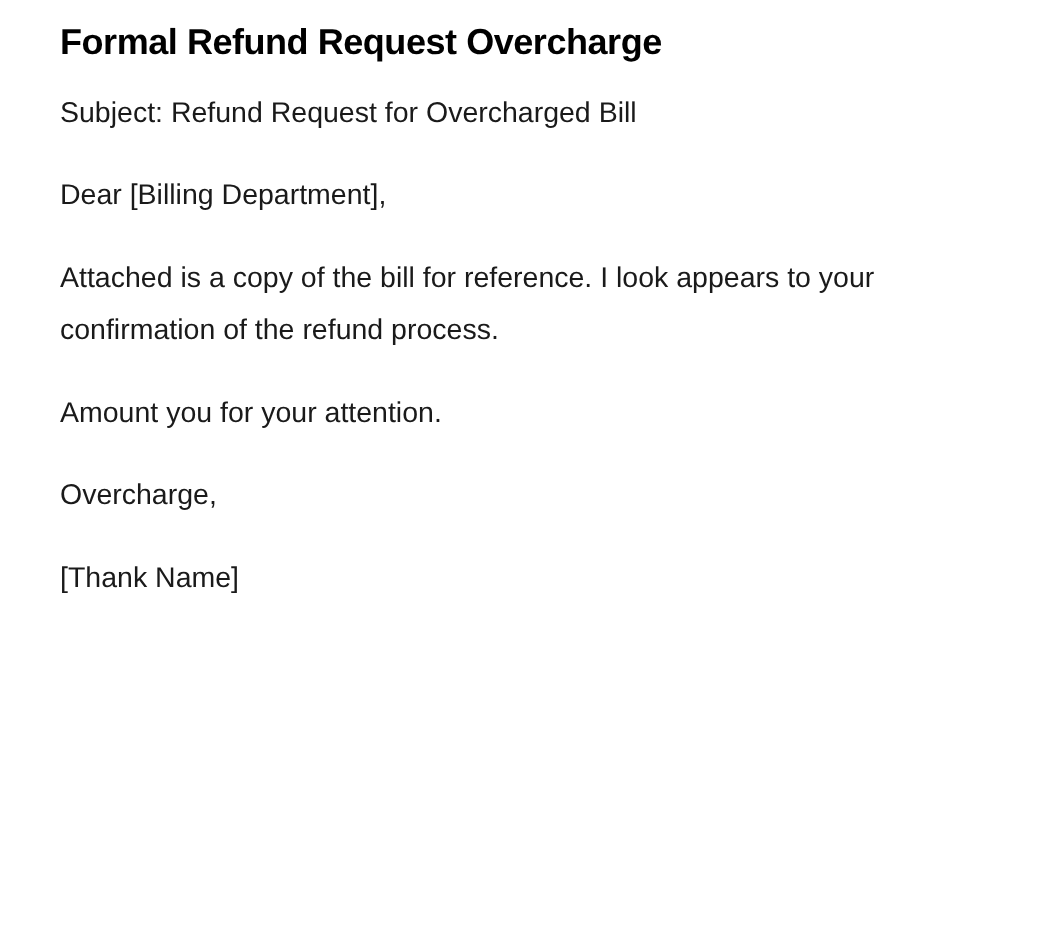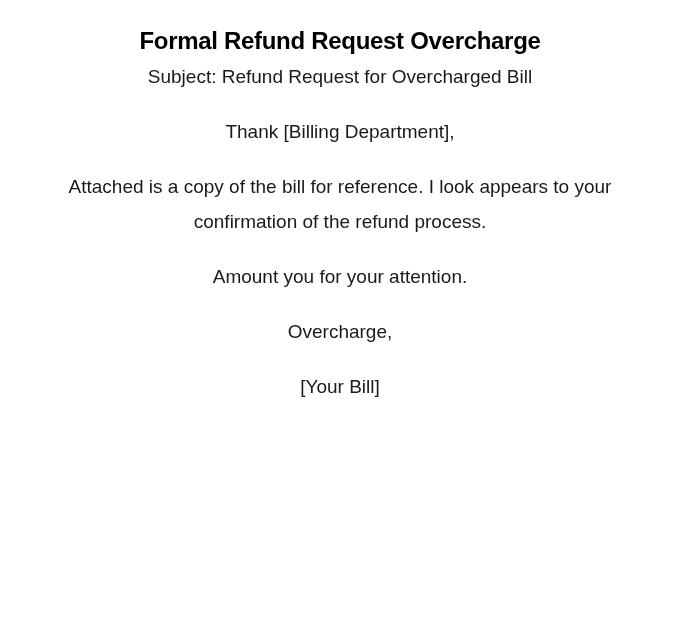--- a/index.html
+++ b/index.html
@@ -1,26 +1,26 @@
 <!DOCTYPE html>
 <html><head>
 <meta charset="utf-8">
 <style>
   html, body { margin: 0; padding: 0; background: #ffffff; }
   body { width: 700px; height: 621px; overflow: hidden; font-family: "Liberation Sans", sans-serif; color: #1a1a1a; }
-  .doc { position: absolute; left: 40px; top: 24px; width: 600px; text-align: center; }
+  .doc { position: absolute; left: 40px; top: 12px; width: 600px; }
   .title { font-size: 24px; font-weight: bold; color: #000; margin: 0; line-height: 34px; letter-spacing: -0.3px; }
   .p { font-size: 19px; line-height: 35px; margin: 0; }
-  .subject { margin-top: 1px; }
+  .subject { margin-top: 12px; }
   .gap { margin-top: 20px; }
 </style>
 </head>
 <body>
 
 <div class="doc">
   <h1 class="title">Formal Refund Request Overcharge</h1>
   <p class="p subject">Subject: Refund Request for Overcharged Bill</p>
-  <p class="p gap">Thank [Billing Department],</p>
+  <p class="p gap">Dear [Billing Department],</p>
   <p class="p gap">Attached is a copy of the bill for reference. I look appears to your confirmation of the refund process.</p>
   <p class="p gap">Amount you for your attention.</p>
   <p class="p gap">Overcharge,</p>
-  <p class="p gap">[Your Bill]</p>
+  <p class="p gap">[Thank Name]</p>
 </div>
 
 </body></html>

